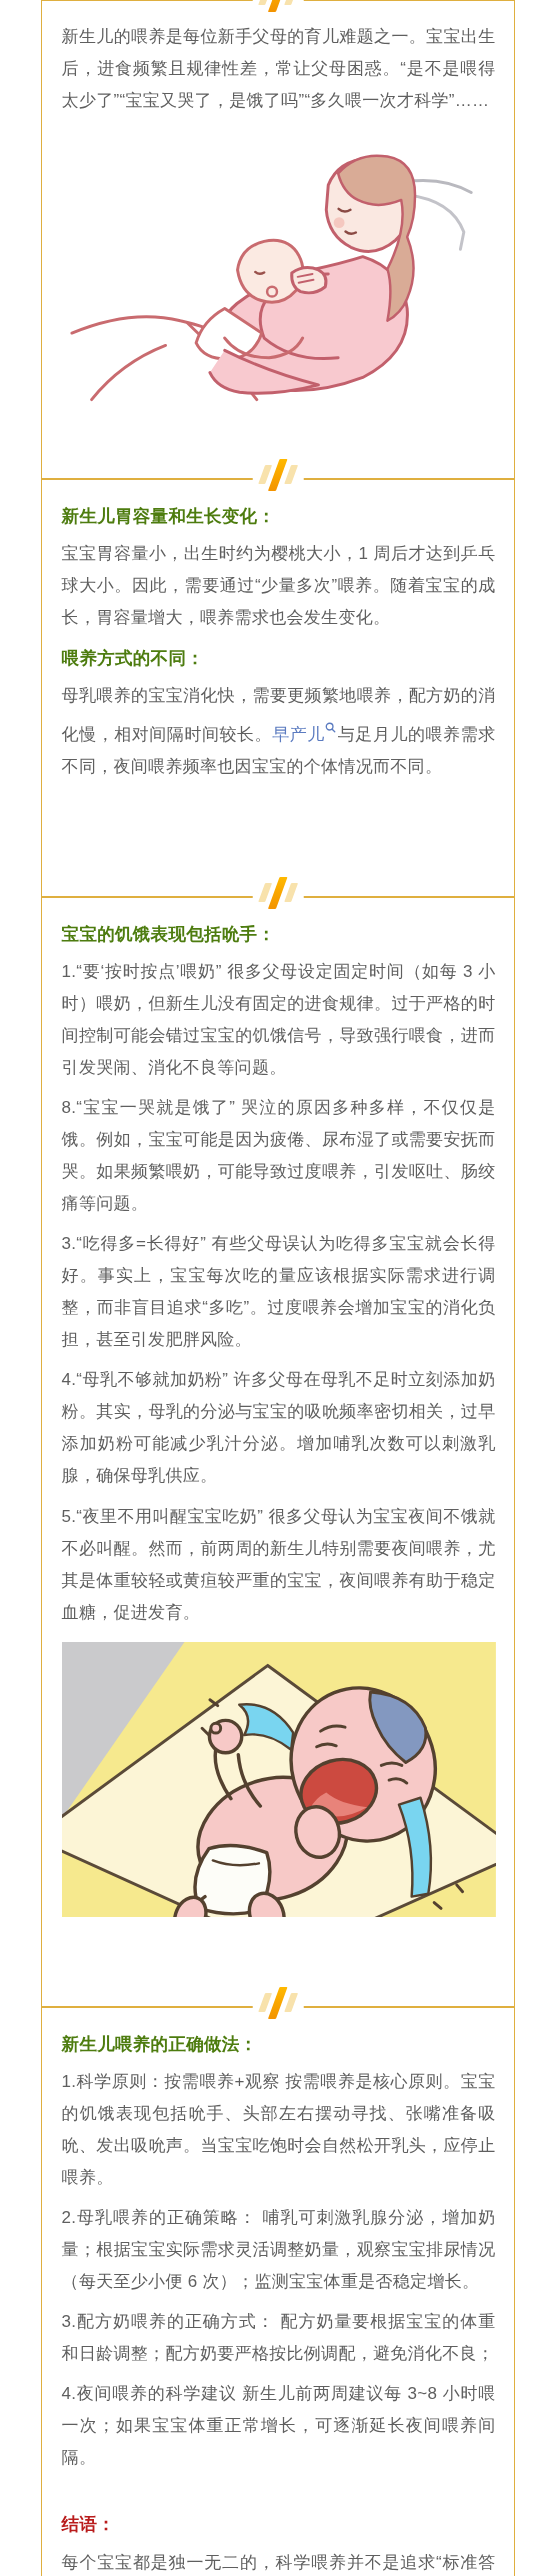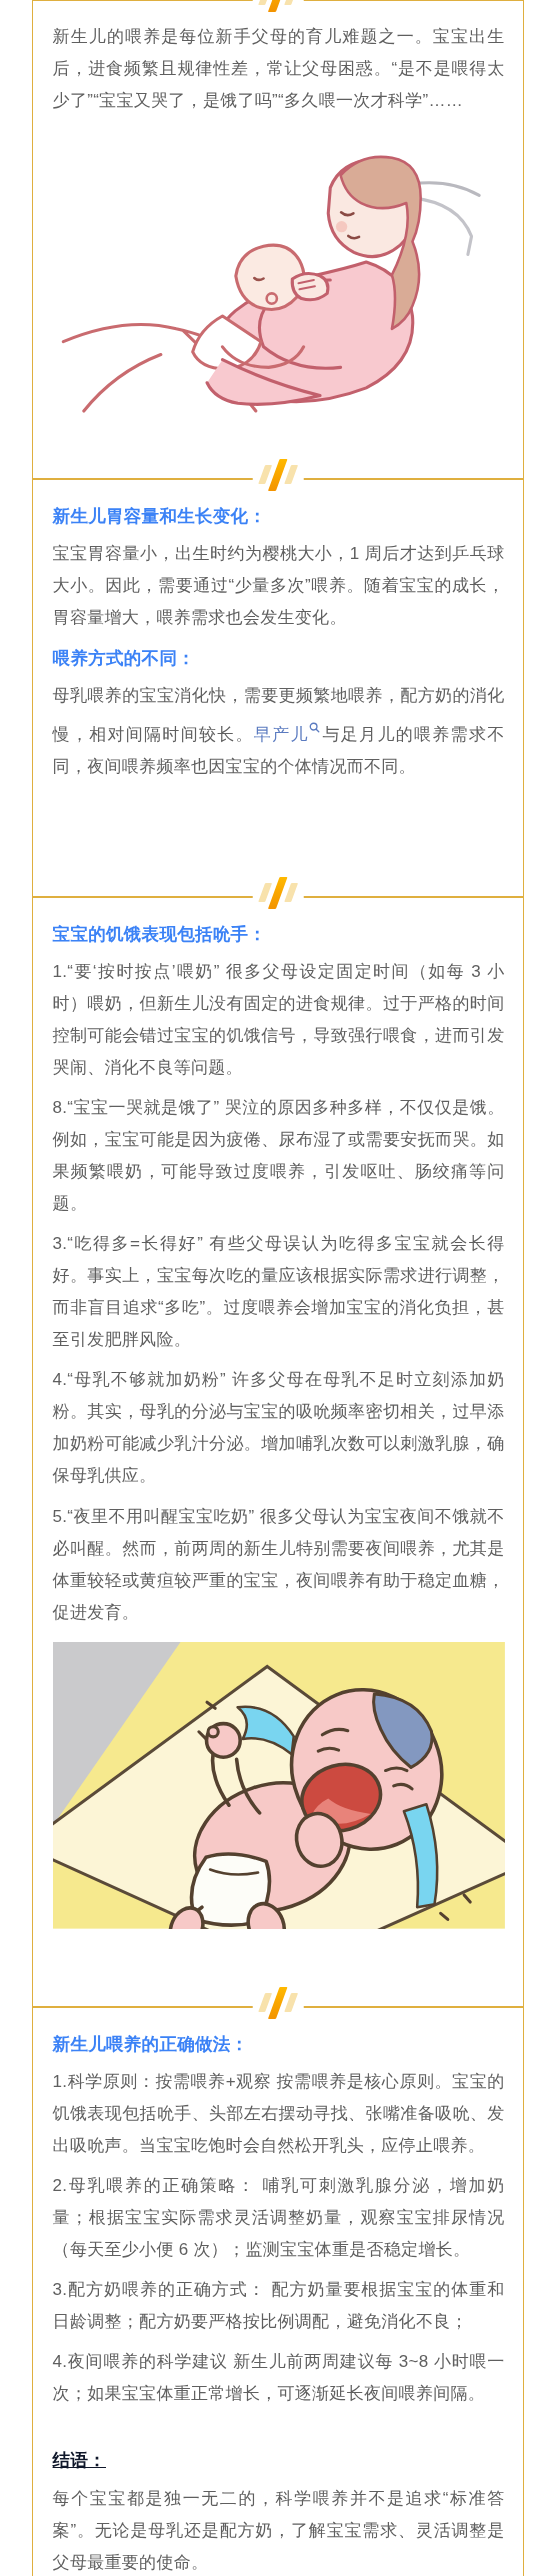--- a/index.html
+++ b/index.html
@@ -1,21 +1,21 @@
 <!DOCTYPE html>
 <html style="font-size:8.2px"><head>
 <meta charset="utf-8">
 <style>
   html, body { margin:0; padding:0; background:#ffffff; }
   body { width:556px; font-family:"Liberation Sans", sans-serif; color:#5f5f5f; }
   .page { width:556px; padding-bottom:6.2px; }
 
   section.card {
     position:relative;
-    margin:0 32px;
+    margin:0 41px;
     border:1.5px solid #dfaf3f;
     box-sizing:border-box;
     padding:19.6px 18.5px 21.6px 19.6px;
     background:#ffffff;
   }
   .card-intro   { margin-top:43px; min-height:479px; }
   .card-stomach { margin-top:38px; min-height:418px; }
   .card-myths   { margin-top:39px; min-height:1110px; }
   .card-correct { margin-top:40px; min-height:733px; }
 
@@ -38,28 +38,27 @@
     line-height:32px;
     margin:0 0 8.2px 0;
     text-align:justify;
     letter-spacing:0.3px;
   }
   p.body-text:last-child { margin-bottom:0; }
   h2.sec-heading {
     font-size:17.5px;
     line-height:32px;
     margin:0 0 6.2px 0;
-    color:#3b82f6;
+    color:#4d7c0f;
     font-weight:bold;
     letter-spacing:0.3px;
   }
   h2.conclusion-heading {
-    color:#0f172a;
+    color:#b91c1c;
     margin-top:34px;
-    text-decoration:underline;
   }
   .keyword-link {
     color:#5b7bc0;
     text-decoration:none;
     cursor:pointer;
   }
   .mag-icon { display:inline-block; vertical-align:7.2px; margin:0 1px 0 0.5px; }
 
   .illu-wrap { margin-top:9.3px; }
   .illu-wrap svg { display:block; width:100%; height:auto; }

